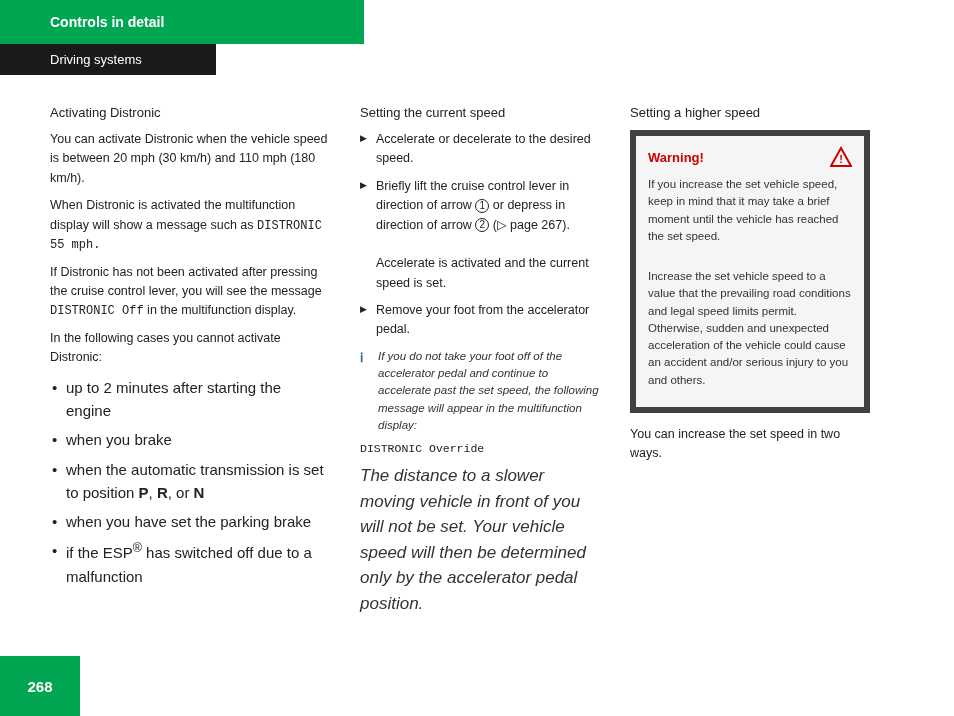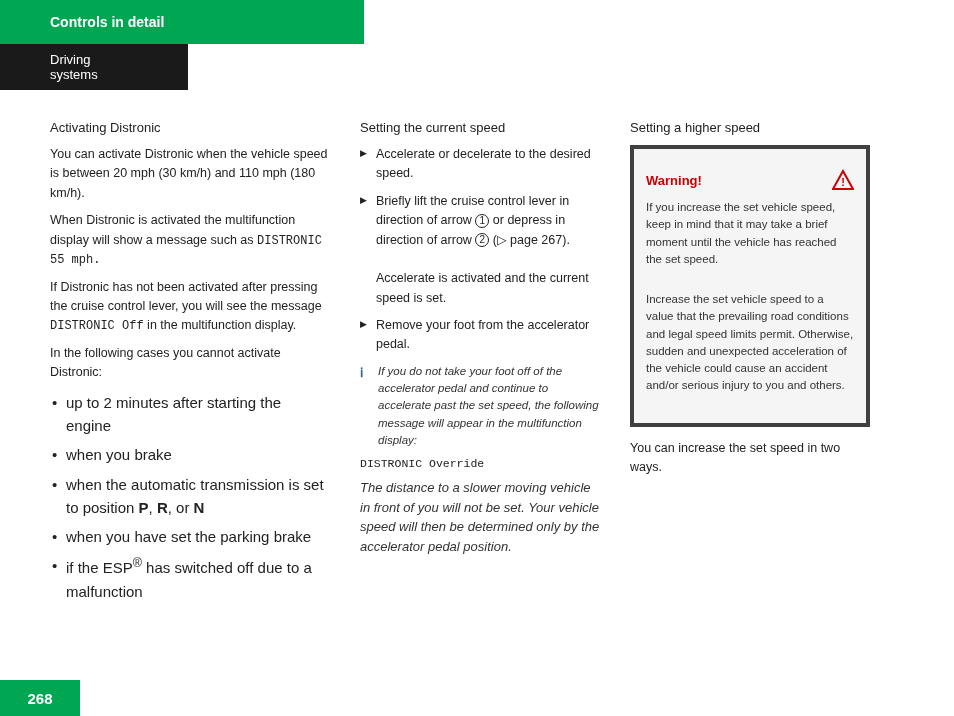--- a/index.html
+++ b/index.html
@@ -20,21 +20,21 @@
       width: 364px;
     }
     .header-green .title {
       color: #fff;
       font-weight: bold;
       font-size: 14px;
     }
     .header-black {
       background: #1a1a1a;
       padding: 8px 50px;
-      width: 188px;
+      width: 216px;
     }
     .header-black .subtitle {
       color: #fff;
       font-size: 13px;
     }
 
     
     .main-content {
       display: flex;
       padding: 30px 50px 20px 50px;
@@ -137,23 +137,23 @@
 
     .distronic-override {
       font-family: 'Courier New', Courier, monospace;
       font-size: 11.5px;
       margin-bottom: 8px;
       color: #222;
     }
 
     
     .warning-box {
-      border: 4px solid #404040;
+      border: 6px solid #404040;
       background: #f5f5f5;
-      padding: 20px 12px;
+      padding: 10px 12px;
       margin-bottom: 12px;
     }
     .warning-header {
       display: flex;
       justify-content: space-between;
       align-items: center;
       margin-bottom: 8px;
     }
     .warning-label {
       color: #cc0000;
@@ -186,21 +186,21 @@
     
     .page-number-box {
       position: absolute;
       bottom: 0;
       left: 0;
       background: #00a651;
       color: #fff;
       font-weight: bold;
       font-size: 15px;
       width: 80px;
-      height: 36px;
+      height: 60px;
       display: flex;
       align-items: center;
       justify-content: center;
     }
 
     .page-wrapper {
       position: relative;
       width: 954px;
       height: 716px;
     }
@@ -254,21 +254,21 @@
         </li>
         <li>
           <span>Remove your foot from the accelerator pedal.</span>
         </li>
       </ul>
       <div class="info-block">
         <span class="info-icon">ℹ</span>
         <span>If you do not take your foot off of the accelerator pedal and continue to accelerate past the set speed, the following message will appear in the multifunction display:</span>
       </div>
       <div class="distronic-override">DISTRONIC Override</div>
-      <p style="font-style:italic; font-size:13px; line-height:1.5; color:#333;">The distance to a slower moving vehicle in front of you will not be set. Your vehicle speed will then be determined only by the accelerator pedal position.</p>
+      <p style="font-style:italic; font-size:17px; line-height:1.5; color:#333;">The distance to a slower moving vehicle in front of you will not be set. Your vehicle speed will then be determined only by the accelerator pedal position.</p>
     </div>
 
     <div class="col-right">
       <div class="section-heading">Setting a higher speed</div>
 
       <div class="warning-box">
         <div class="warning-header">
           <span class="warning-label">Warning!</span>
           <svg class="warning-triangle" viewBox="0 0 22 22" xmlns="http://www.w3.org/2000/svg">
             <polygon points="11,2 21,20 1,20" fill="none" stroke="#cc0000" stroke-width="2"></polygon>

